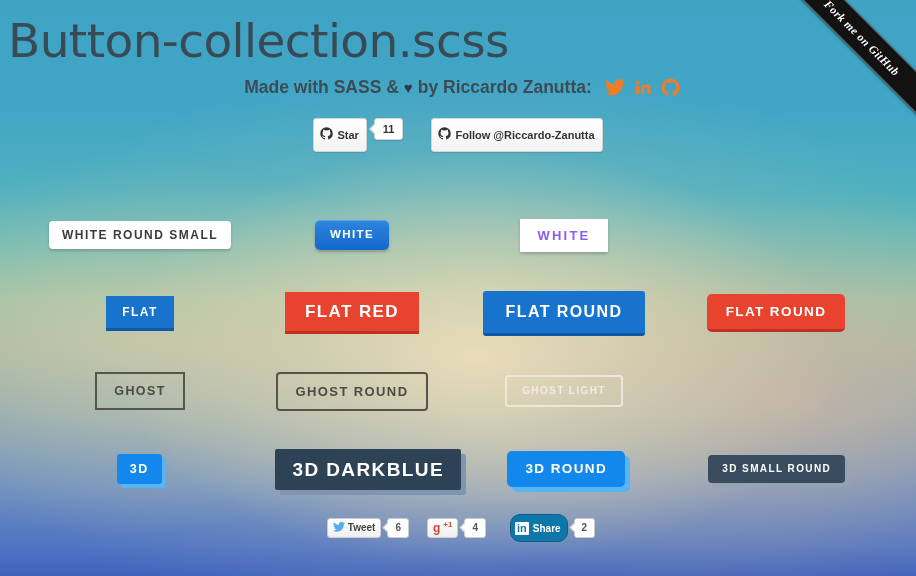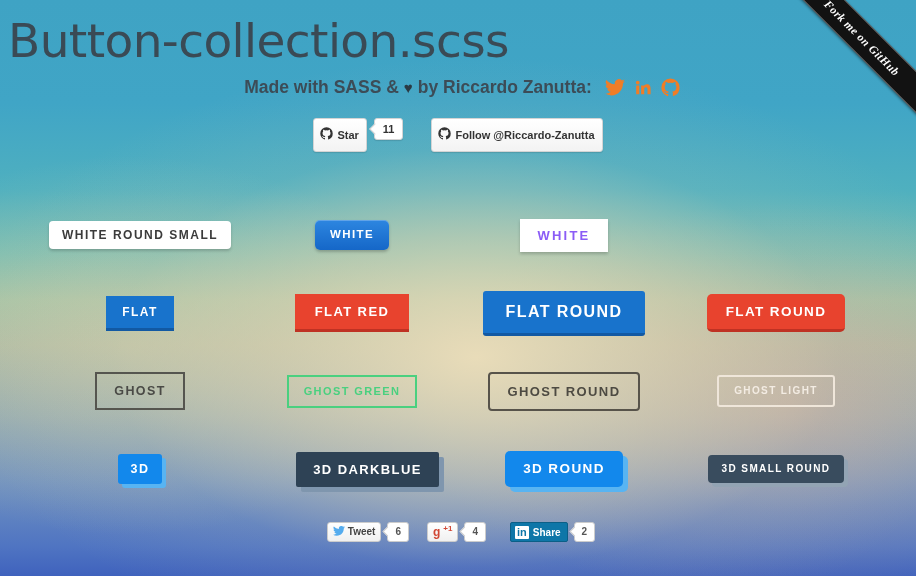--- a/index.html
+++ b/index.html
@@ -205,21 +205,21 @@
     background: #1873cc;
     color: #ffffff;
     font-size: 12px;
     padding: 10px 16px;
     border-radius: 0;
     border-bottom: 3px solid #1259a3;
   }
   .b-flat-red {
     background: #e8432e;
     color: #ffffff;
-    font-size: 13px;
+    font-size: 17px;
     padding: 11px 20px;
     border-radius: 0;
     border-bottom: 3px solid #bf3223;
   }
   .b-flat-round-blue {
     background: #1873cc;
     color: #ffffff;
     font-size: 16px;
     padding: 13px 23px;
     border-radius: 3px;
@@ -273,21 +273,21 @@
     background: #1288ec;
     color: #ffffff;
     font-size: 12.5px;
     padding: 9px 13px;
     border-radius: 3px;
     box-shadow: 4px 4px 0 0 #58b4f2;
   }
   .b-3d-darkblue {
     background: #2e4255;
     color: #ffffff;
-    font-size: 13px;
+    font-size: 19px;
     padding: 11px 17px;
     border-radius: 2px;
     box-shadow: 5px 5px 0 0 #7f96ae;
     margin-left: 31px;
   }
   .b-3d-round {
     background: #1288ec;
     color: #ffffff;
     font-size: 13.5px;
     padding: 11px 18px;
@@ -347,22 +347,22 @@
     background: #ffffff;
     border-left: 1px solid #cccccc;
     border-bottom: 1px solid #cccccc;
     transform: rotate(45deg);
   }
   .gplus-icon { color: #d14836; font-weight: bold; font-size: 12px; }
   .gplus-sup { color: #d14836; font-size: 8px; font-weight: bold; position: relative; top: -3px; }
   .li-pill {
     background: #0e76a8;
     border: 1px solid #0b5f87;
-    border-radius: 2px;
-    height: 20px;
+    border-radius: 10px;
+    height: 28px;
     display: flex; align-items: center; gap: 4px;
     padding: 0 6px 0 4px;
     color: #ffffff;
     font-size: 10px;
     font-weight: bold;
   }
   .li-mark {
     background: #ffffff; color: #0e76a8;
     font-weight: bold; font-size: 11px;
     padding: 0 2px; border-radius: 1px; line-height: 13px;
@@ -456,23 +456,20 @@
       <div class="cell">
         <button class="btn b-flat-round-red">FLAT ROUND</button>
       </div>
     </div>
 
     <div class="row">
       <div class="cell">
         <button class="btn b-ghost">GHOST</button>
       </div>
       <div class="cell">
-        <button class="btn b-ghost-green">GHOST GREEN</button>
-      </div>
-      <div class="cell">
         <button class="btn b-ghost-round">GHOST ROUND</button>
       </div>
       <div class="cell">
         <button class="btn b-ghost-light">GHOST LIGHT</button>
       </div>
     </div>
 
     <div class="row">
       <div class="cell">
         <button class="btn b-3d">3D</button>

